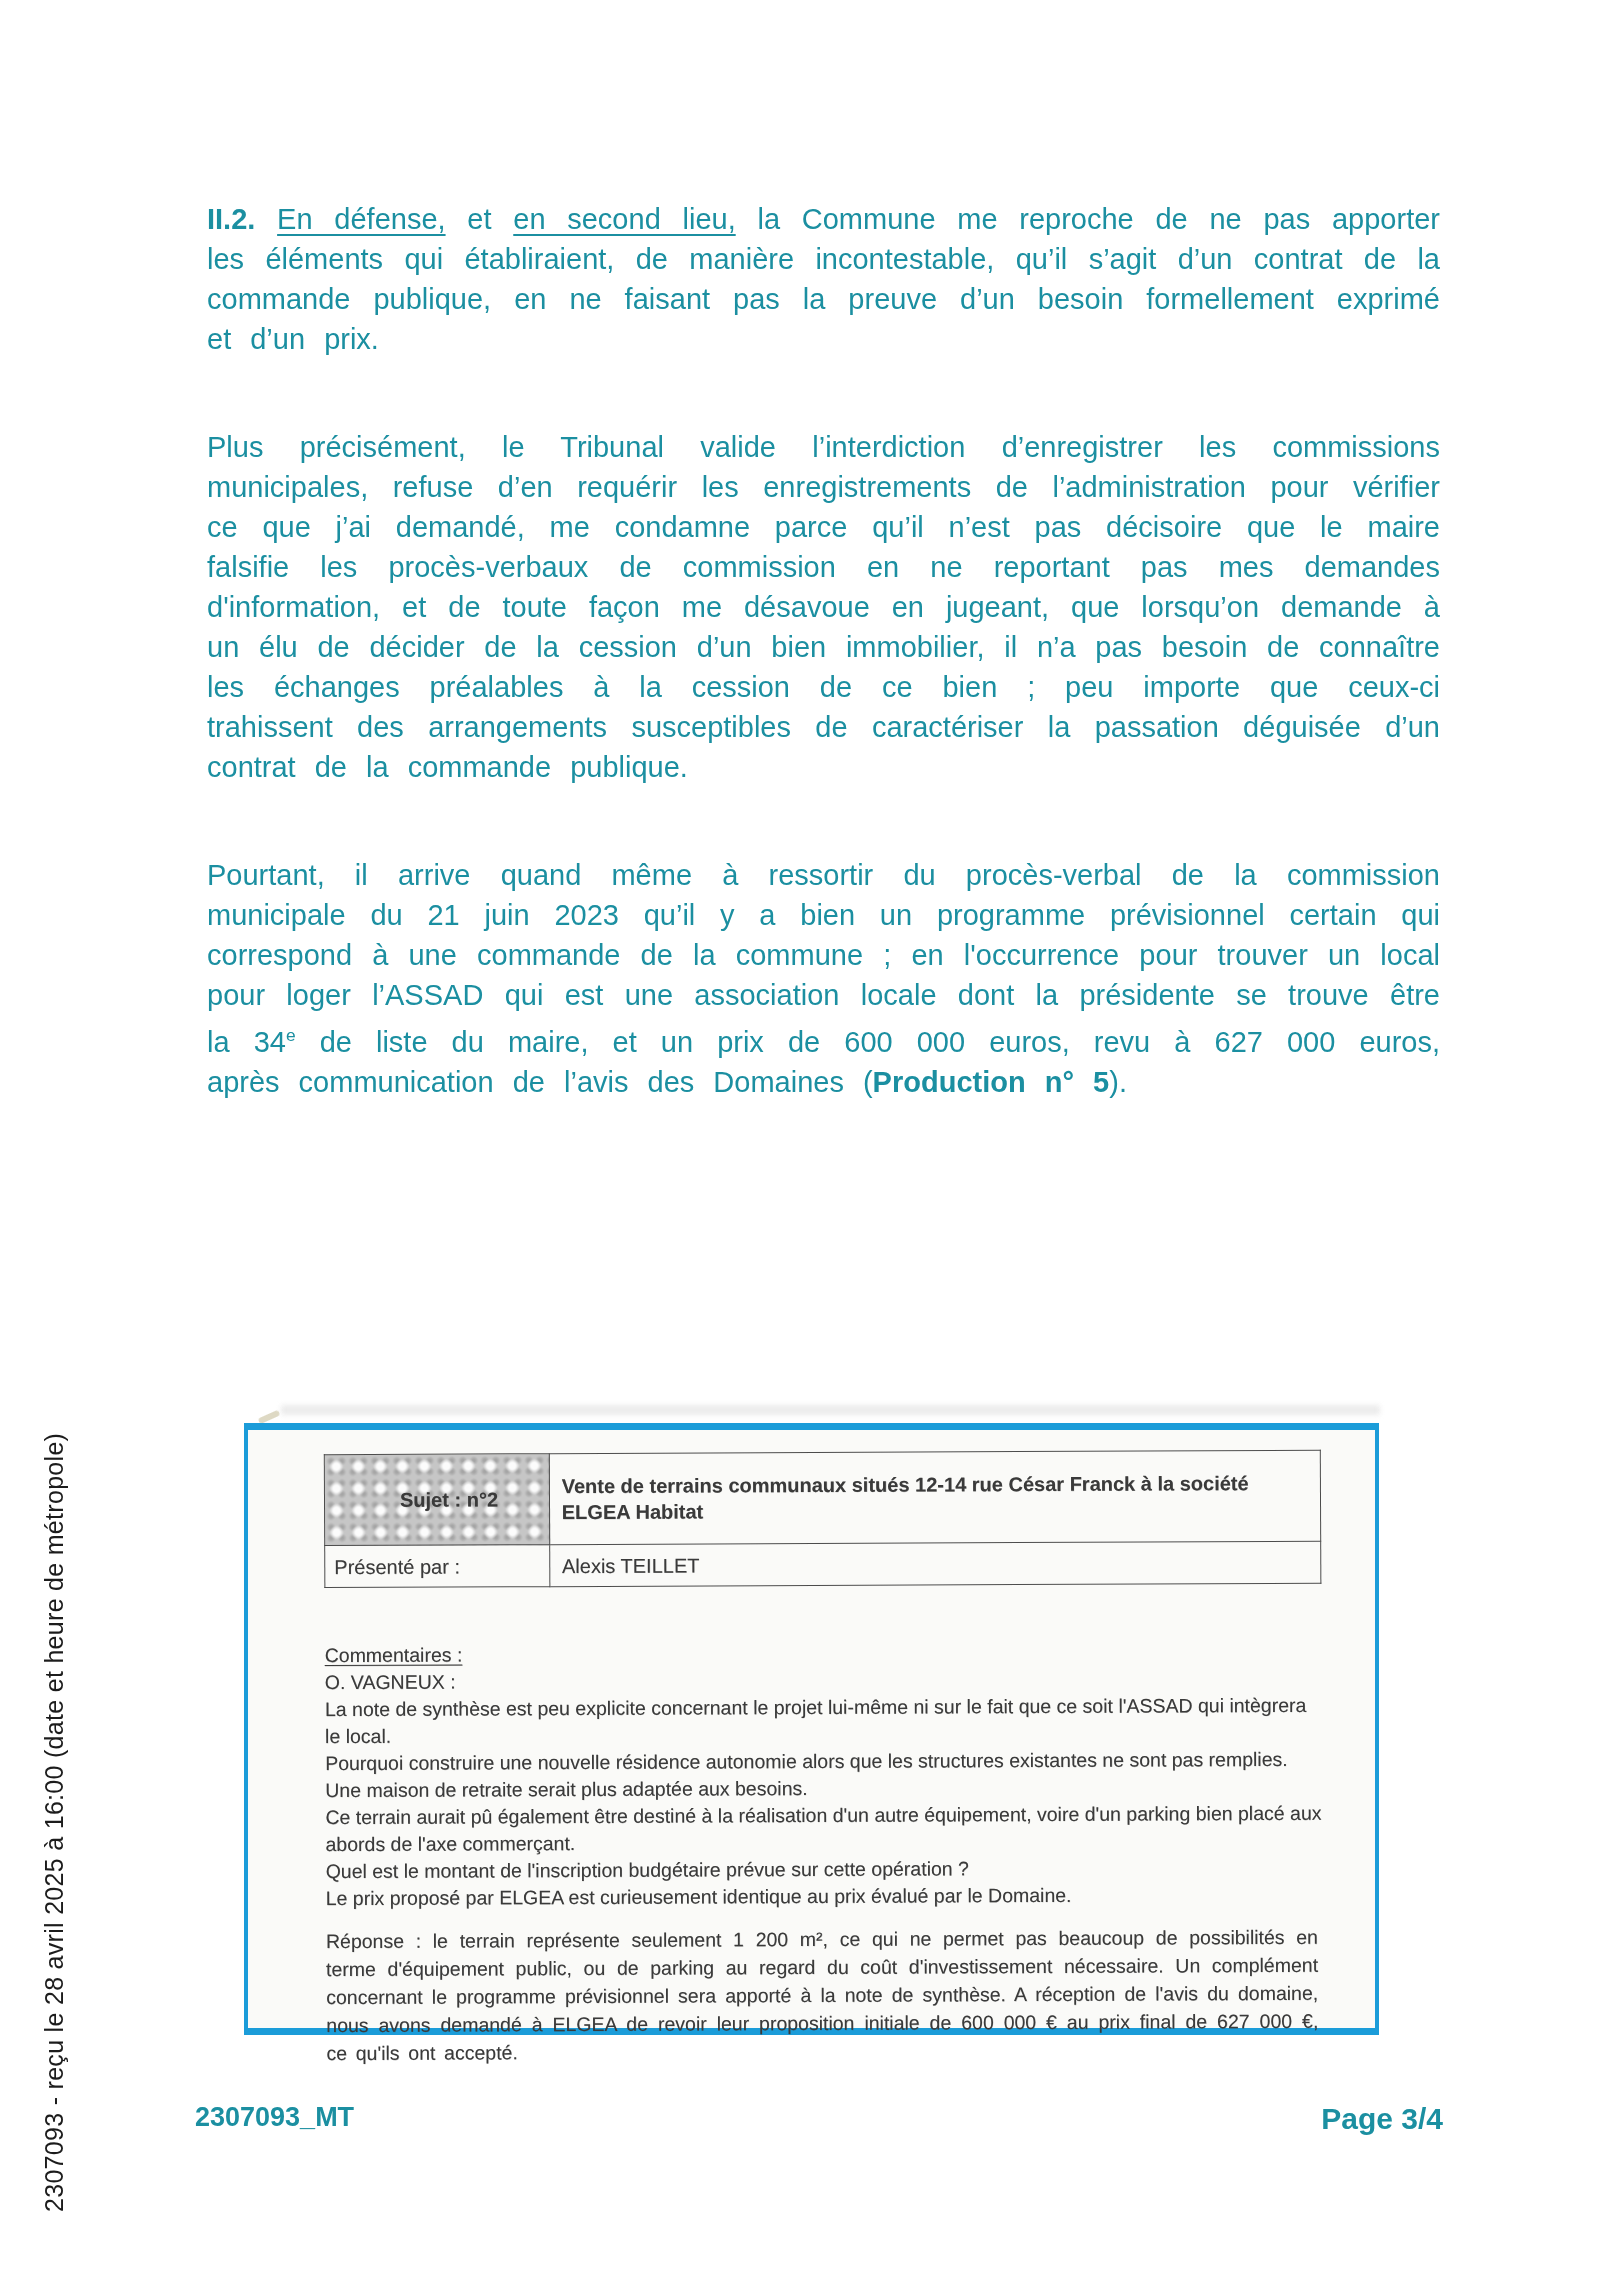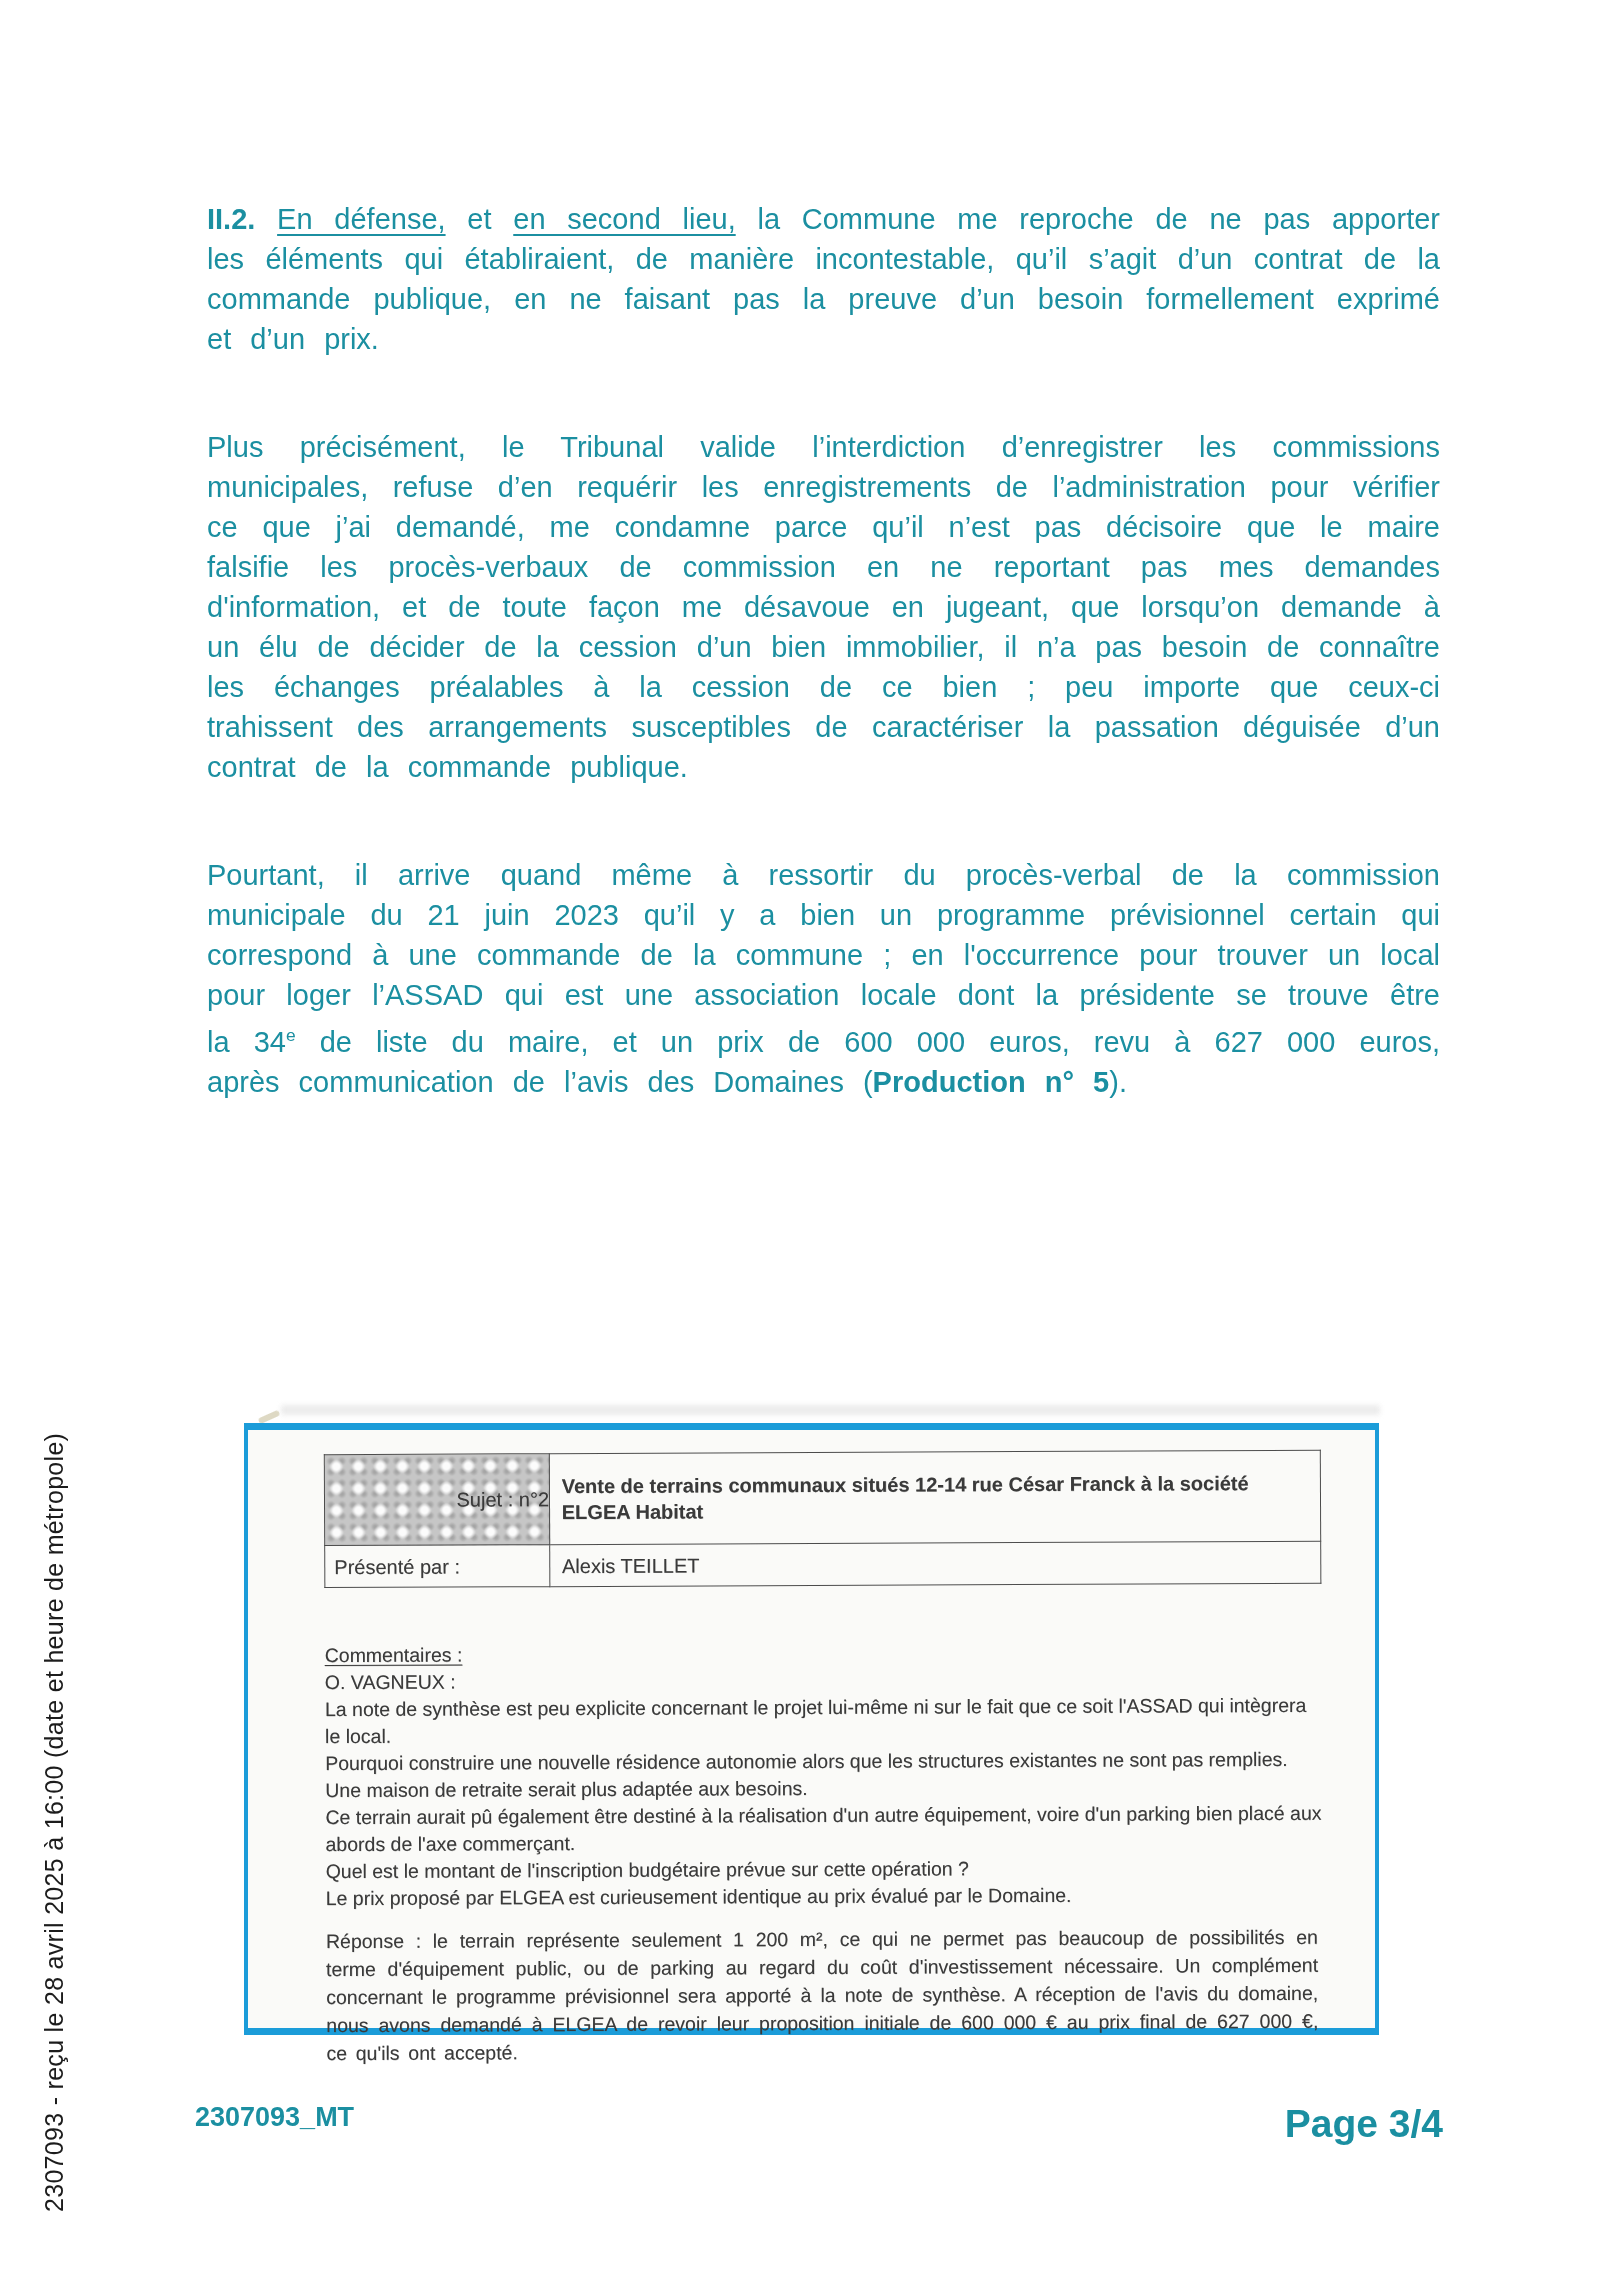--- a/index.html
+++ b/index.html
@@ -96,22 +96,22 @@
   .scan-table td{
     border:1.3px solid #4c4c4c;
     vertical-align:middle;
     font-size:20px;
     line-height:26px;
   }
   .scan-table .col-label{width:225px;}
   .row-subject td{height:91px;}
   .row-presented td{height:42px;}
   .cell-subject-label{
-    text-align:right;
-    font-weight:normal;
+    text-align:center;
+    font-weight:bold;
     background-color:#c6c6c6;
     background-image:
       radial-gradient(circle, rgba(255,255,255,0.95) 0 3.3px, rgba(255,255,255,0) 7.2px),
       radial-gradient(circle, rgba(90,90,90,0.30) 0 1.3px, rgba(0,0,0,0) 4.6px);
     background-size:22px 22px, 11px 11px;
     padding-left:24px;
   }
   .cell-subject-value{font-weight:bold;padding:7.8px 11.7px;}
   .cell-presented-label{padding:5.2px 9px;font-size:19.5px;margin-top:24px;}
   .cell-presented-value{padding:5.2px 11.7px;}
@@ -145,21 +145,21 @@
   .footer-left{
     position:absolute;
     left:195px; top:2102px;
     font-size:27px;
     font-weight:bold;
     color:var(--teal);
   }
   .footer-right{
     position:absolute;
     right:174px; top:2102px;
-    font-size:39px;
+    font-size:30px;
     font-weight:bold;
     color:var(--teal);
   }
 </style>
 </head>
 <body>
 
 <div class="page">
 
   <div class="stamp">2307093 - reçu le 28 avril 2025 à 16:00 (date et heure de métropole)</div>

